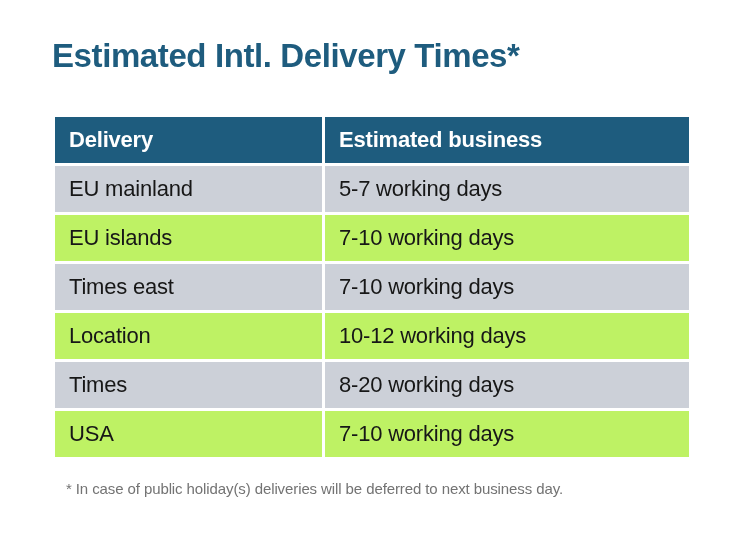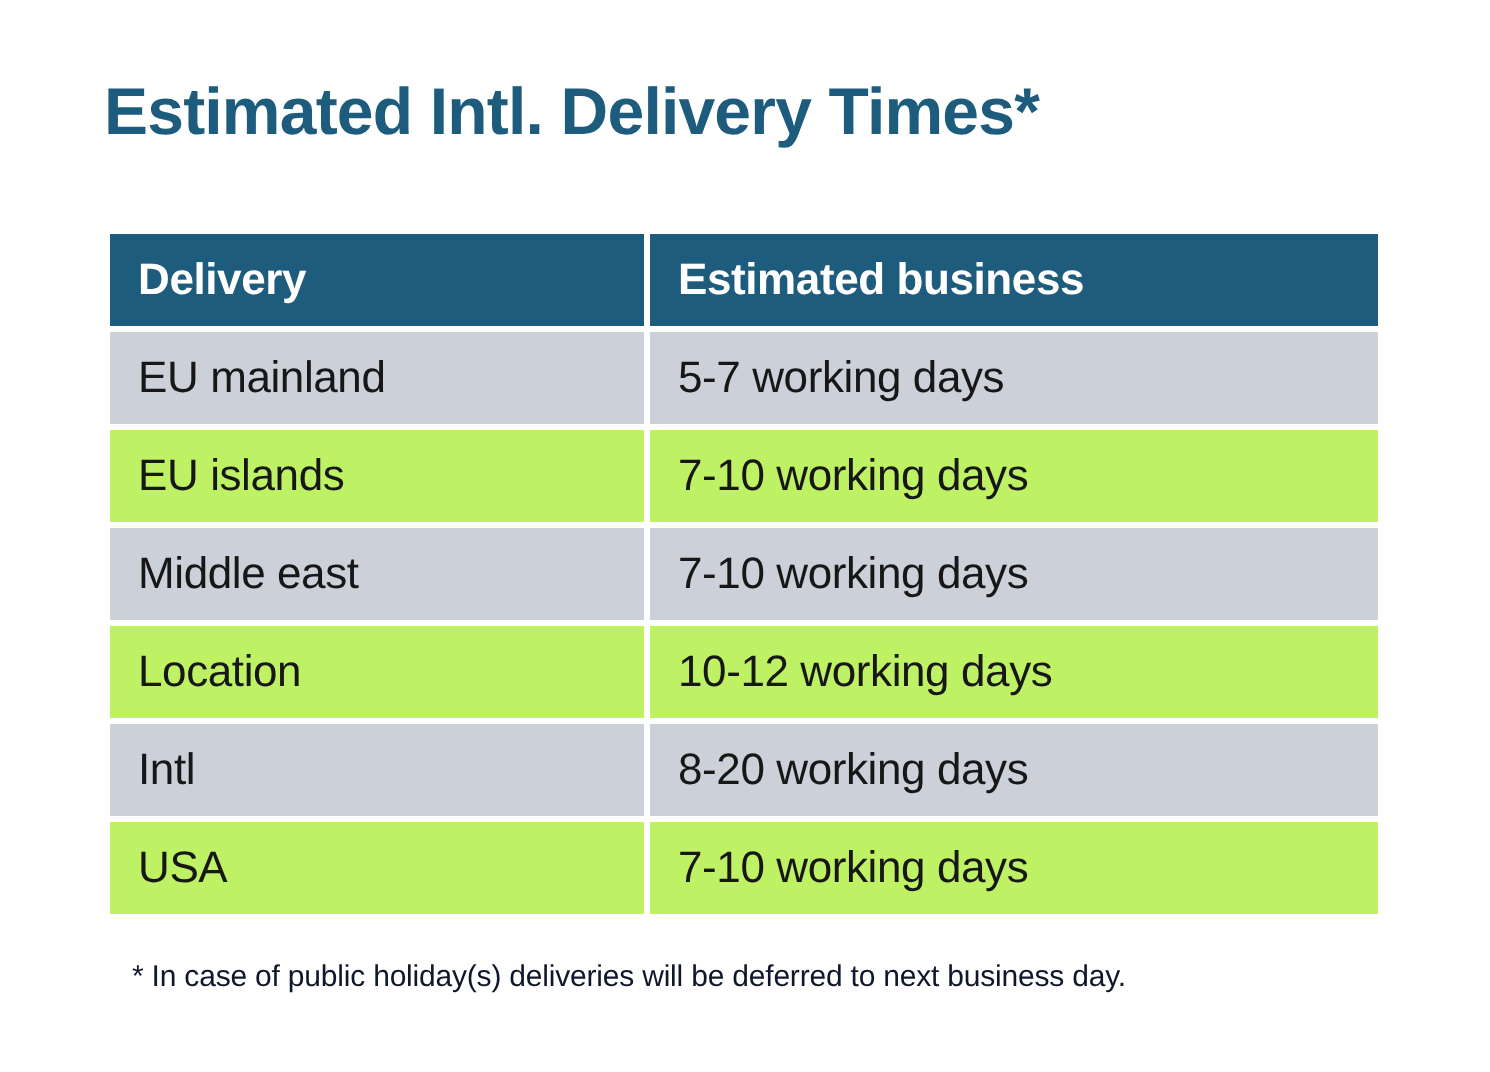--- a/index.html
+++ b/index.html
@@ -71,21 +71,21 @@
     background: #ccd0d8;
   }
   .delivery-table tbody tr.row-light td {
     background: #bef264;
   }
   .footnote {
     position: absolute;
     left: 66px;
     top: 480px;
     font-size: 15px;
-    color: #0f172a;
+    color: #737373;
     letter-spacing: -0.1px;
     white-space: nowrap;
   }
 </style>
 </head>
 <body>
 
 <div class="page">
 
   <div class="page-title">Estimated Intl. Delivery Times*</div>
@@ -104,29 +104,29 @@
     <tbody>
       <tr class="row-dark">
         <td>EU mainland</td>
         <td>5-7 working days</td>
       </tr>
       <tr class="row-light">
         <td>EU islands</td>
         <td>7-10 working days</td>
       </tr>
       <tr class="row-dark">
-        <td>Middle east</td>
+        <td>Times east</td>
         <td>7-10 working days</td>
       </tr>
       <tr class="row-light">
         <td>Location</td>
         <td>10-12 working days</td>
       </tr>
       <tr class="row-dark">
-        <td>Intl</td>
+        <td>Times</td>
         <td>8-20 working days</td>
       </tr>
       <tr class="row-light">
         <td>USA</td>
         <td>7-10 working days</td>
       </tr>
     </tbody>
   </table>
 
   <div class="footnote">* In case of public holiday(s) deliveries will be deferred to next business day.</div>

